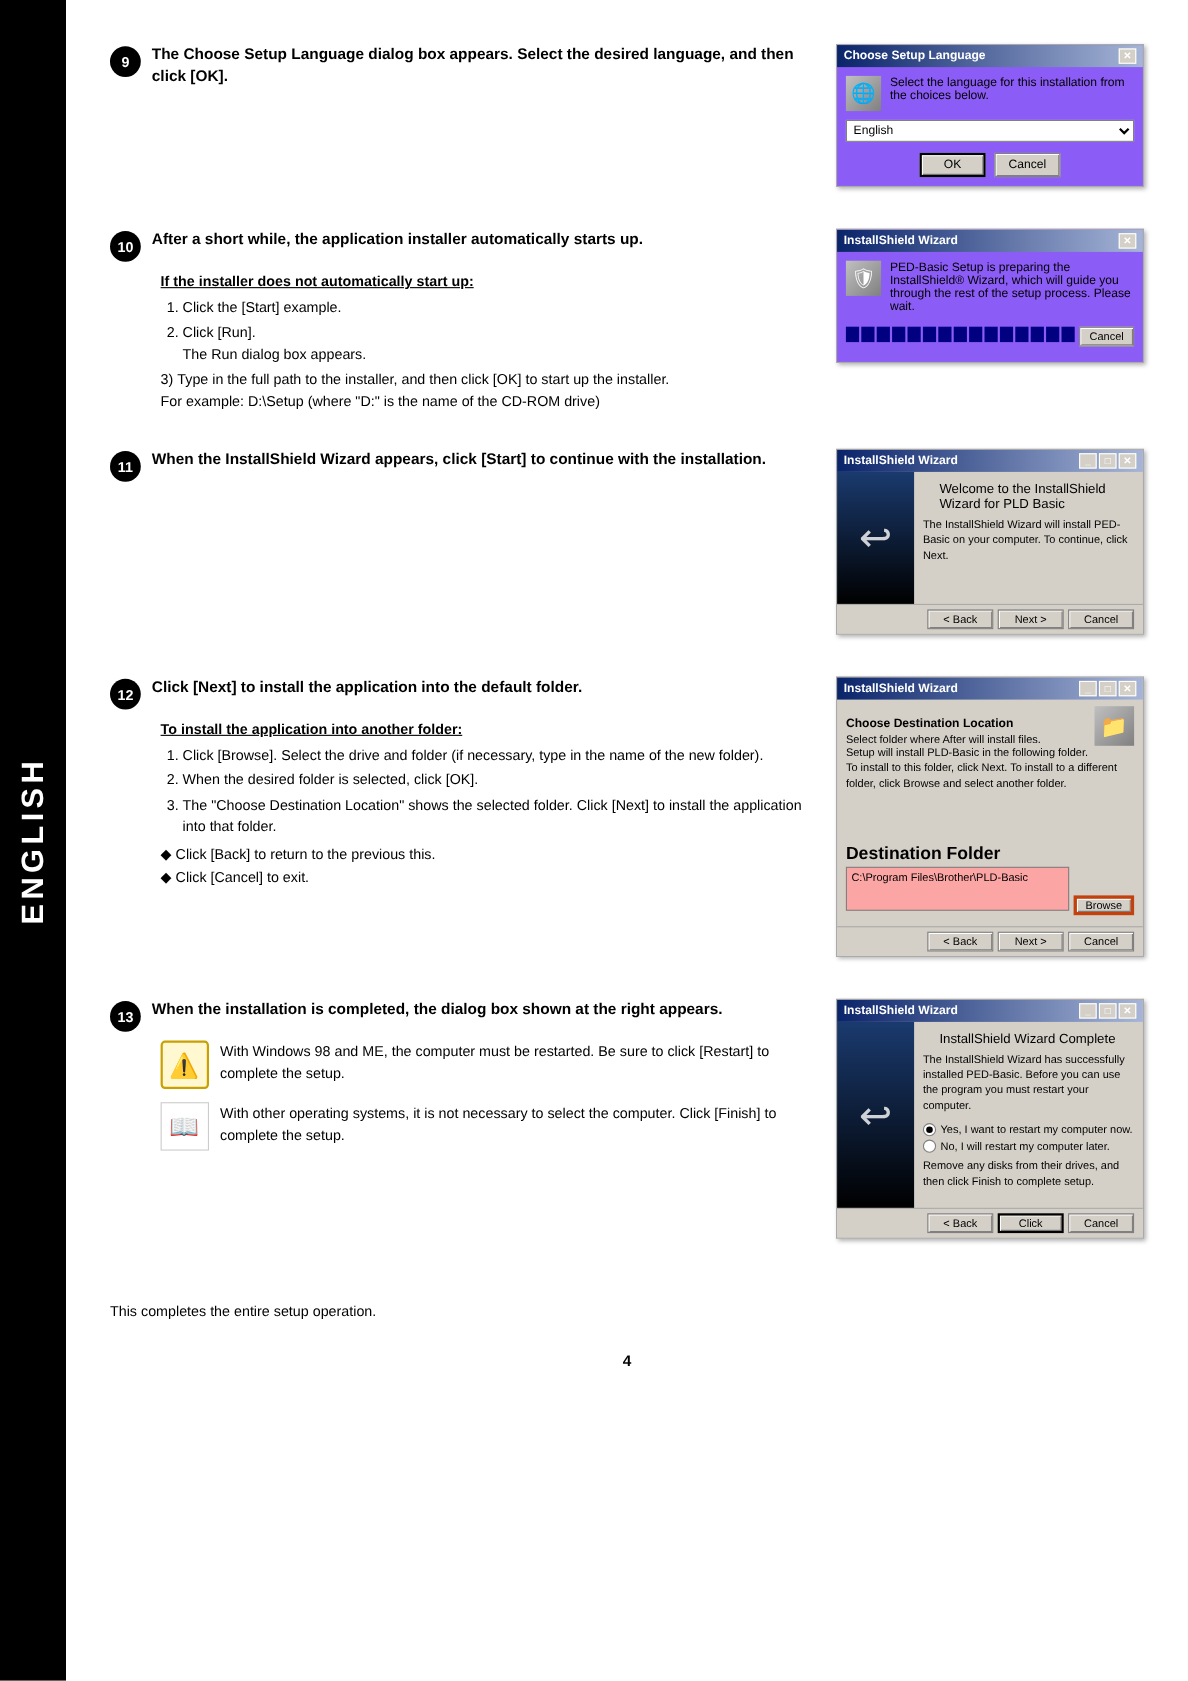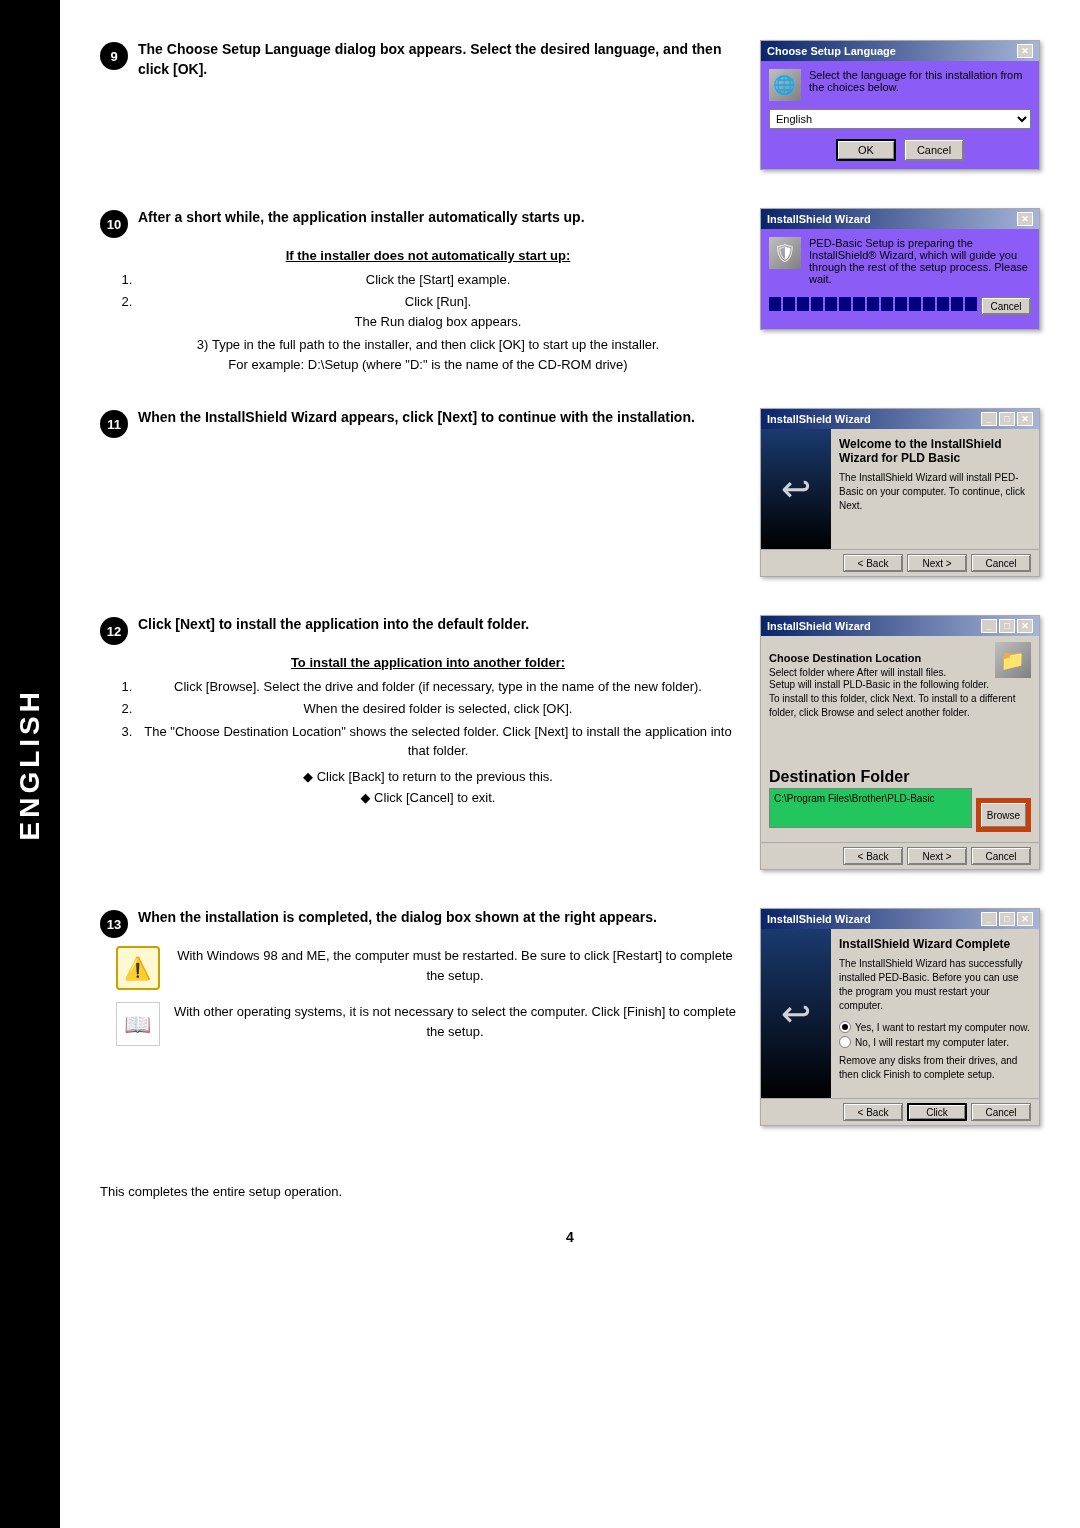--- a/index.html
+++ b/index.html
@@ -104,22 +104,21 @@
       text-decoration: underline;
       font-weight: bold;
       font-size: 13px;
       margin-bottom: 4px;
       display: block;
     }
 
     .step-body {
       font-size: 13px;
       line-height: 1.5;
-      margin-left: 16px;
-      text-align: center;
+      margin-left: 46px;
     }
 
     .step-body ol {
       padding-left: 20px;
     }
 
     .step-body li {
       margin-bottom: 3px;
     }
 
@@ -334,23 +333,24 @@
       color: #fff;
       opacity: 0.8;
     }
 
     .wizard-right-panel {
       flex: 1;
       padding: 8px;
     }
 
     .wizard-title {
-      font-weight: bold;
+      font-weight: normal;
       font-size: 12px;
       margin-bottom: 6px;
+      margin-left: 15px;
     }
 
     .wizard-body-text {
       font-size: 10px;
       line-height: 1.4;
       margin-bottom: 8px;
     }
 
     .wizard-bottom-buttons {
       display: flex;
@@ -383,38 +383,38 @@
     .win-radio-dot.selected::after {
       content: '';
       width: 6px;
       height: 6px;
       border-radius: 50%;
       background: #000;
     }
 
     .destination-box {
       border: 1px solid #808080;
-      background: #22c55e;
+      background: #fca5a5;
       padding: 4px;
       font-size: 10px;
       margin-bottom: 4px;
       min-height: 40px;
     }
 
     .dest-label {
       font-size: 16px;
       font-weight: bold;
       margin-bottom: 2px;
     }
 
     .browse-btn {
       width: 55px;
-      height: 34px;
+      height: 18px;
       background: #d4d0c8;
-      border: 5px solid #c2410c;
+      border: 3px solid #c2410c;
       font-size: 10px;
       cursor: pointer;
       display: flex;
       align-items: center;
       justify-content: center;
       box-shadow: 1px 1px 0 #fff inset, -1px -1px 0 #808080 inset;
     }
 
     .dest-row {
       display: flex;
@@ -527,21 +527,21 @@
             </div>
           </div>
         </div>
       </div>
     </div>
 
     <div class="step-row">
       <div class="step-left">
         <div class="step-header">
           <div class="step-badge">11</div>
-          <div class="step-title">When the InstallShield Wizard appears, click [Next] to continue with the installation.</div>
+          <div class="step-title">When the InstallShield Wizard appears, click [Start] to continue with the installation.</div>
         </div>
       </div>
 
       <div class="step-right">
 
         <div class="win-dialog-wizard">
           <div class="win-titlebar">
             <span>InstallShield Wizard</span>
             <div class="win-titlebar-buttons">
               <div class="win-titlebar-btn">_</div>

